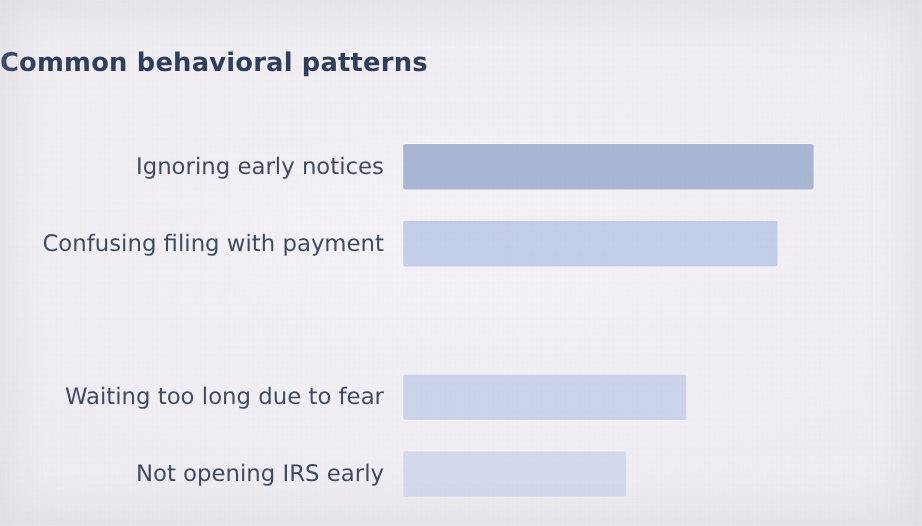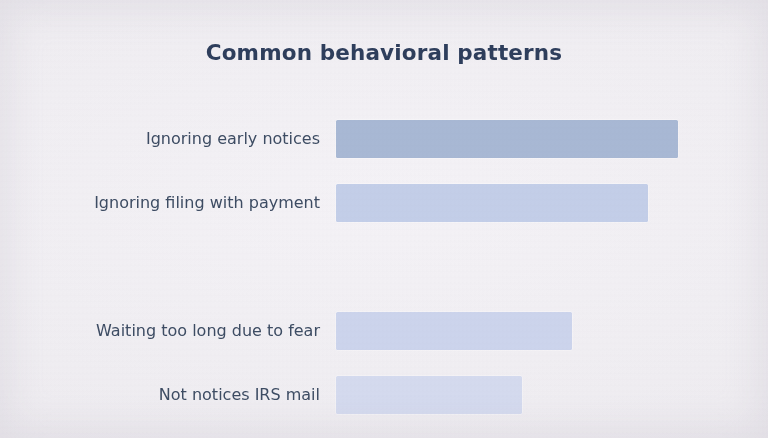--- a/index.html
+++ b/index.html
@@ -48,21 +48,21 @@
     inset: 0;
     pointer-events: none;
     box-shadow: inset 0 0 34px 10px rgba(180,175,190,0.20);
   }
 
   #chart-title {
     position: absolute;
     left: 0;
     top: 40px;
     width: 768px;
-    text-align: center;
+    text-align: left;
     font-family: "DejaVu Sans", sans-serif;
     font-size: 21.5px;
     font-weight: bold;
     letter-spacing: 0.15px;
     color: #2e3e5c;
     white-space: nowrap;
   }
 
   #plot-area {
     position: absolute;
@@ -83,21 +83,21 @@
     position: absolute;
     left: 0;
     top: 0;
     width: 320px;
     height: 38px;
     line-height: 38px;
     text-align: right;
     padding-right: 0;
     box-sizing: border-box;
     font-family: "DejaVu Sans", sans-serif;
-    font-size: 16px;
+    font-size: 19px;
     font-weight: normal;
     color: #3d4c63;
     white-space: nowrap;
     overflow: visible;
   }
 
   .bar-track {
     position: absolute;
     left: 336px;
     top: 0;
@@ -118,33 +118,33 @@
   <div id="chart-title">Common behavioral patterns</div>
 
   <div id="plot-area">
       <div class="bar-row" style="top: 120px;">
         <div class="bar-label">Ignoring early notices</div>
         <div class="bar-track">
           <div class="bar-fill" style="width: 342px; background: rgb(168, 184, 212);"></div>
         </div>
       </div>
       <div class="bar-row" style="top: 184px;">
-        <div class="bar-label">Ignoring filing with payment</div>
+        <div class="bar-label">Confusing filing with payment</div>
         <div class="bar-track">
           <div class="bar-fill" style="width: 312px; background: rgb(195, 206, 232);"></div>
         </div>
       </div>
       <div class="bar-row" style="top: 312px; padding-left: 32px;">
         <div class="bar-label">Waiting too long due to fear</div>
         <div class="bar-track">
           <div class="bar-fill" style="width: 236px; background: rgb(204, 212, 236);"></div>
         </div>
       </div>
       <div class="bar-row" style="top: 376px;">
-        <div class="bar-label">Not notices IRS mail</div>
+        <div class="bar-label">Not opening IRS early</div>
         <div class="bar-track">
           <div class="bar-fill" style="width: 186px; background: rgb(212, 218, 238);"></div>
         </div>
       </div>
     </div>
 
   <div id="paper-texture"></div>
   <div id="edge-vignette"></div>
 
 </div>

